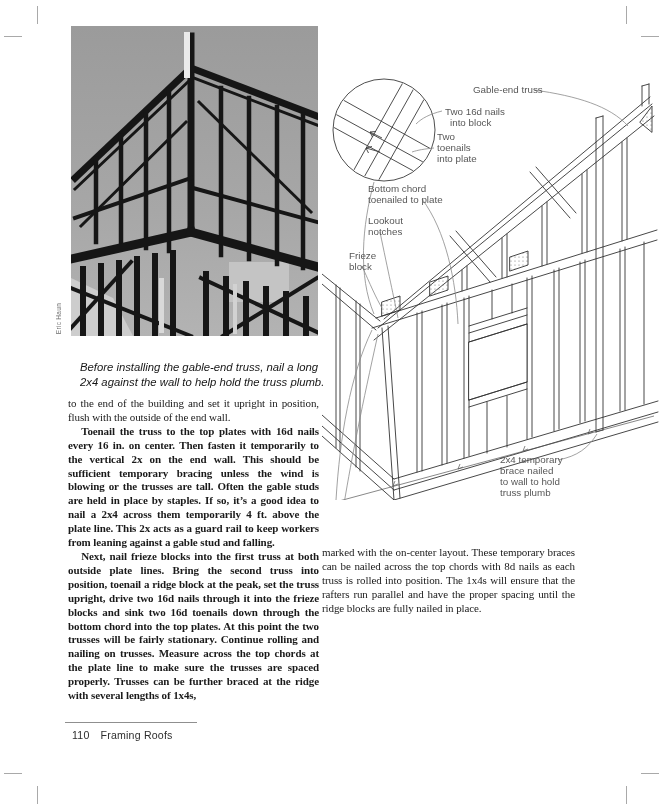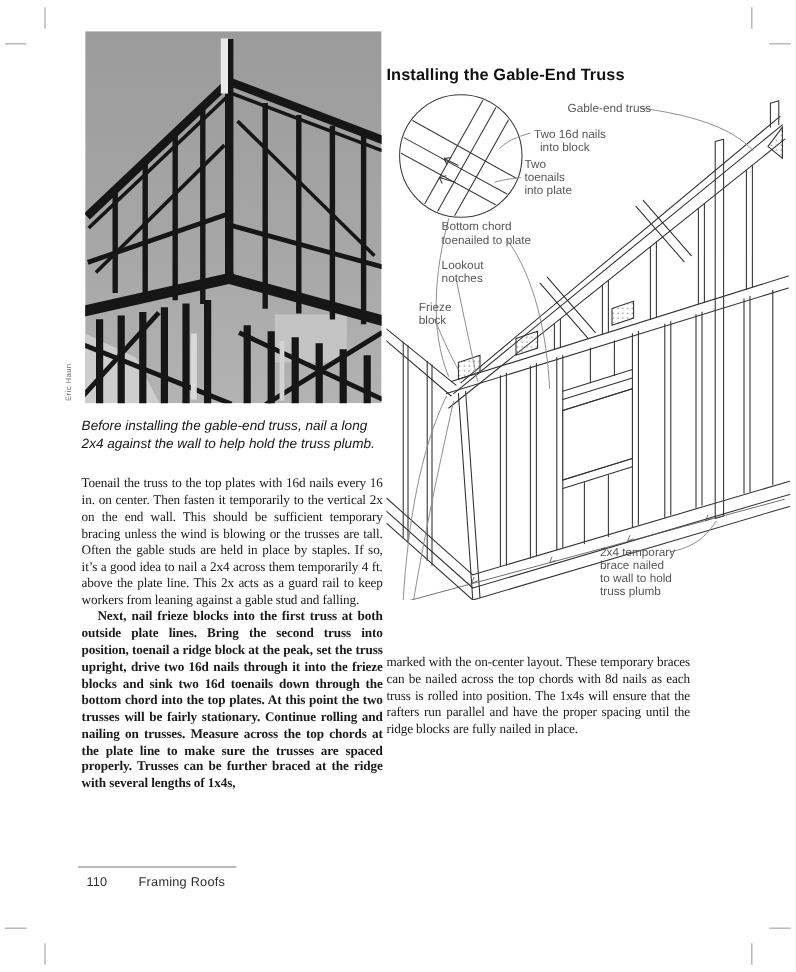--- a/index.html
+++ b/index.html
@@ -14,21 +14,21 @@
   .crop.h { width:18px; height:1px; }
 
   
   .photo-svg { position:absolute; left:71px; top:26px; }
   .photo-credit {
     position:absolute; left:31px; top:314px; width:56px; height:9px;
     transform:rotate(-90deg); transform-origin:center;
     font-size:6.5px; color:#6f6f6f; letter-spacing:.3px; text-align:center;
   }
   .photo-caption {
-    position:absolute; left:68px; top:348px; width:254px; margin:0;
+    position:absolute; left:68px; top:348px; width:254px; margin:12px;
     font-style:italic; font-size:11.3px; line-height:14.8px; color:#161616;
   }
 
   
   .heading {
     position:absolute; left:322px; top:55px; margin:0;
     font-size:13.6px; font-weight:bold; color:#101010; letter-spacing:.1px;
   }
 
   
@@ -49,21 +49,21 @@
   .col p + p { text-indent:1.2em;font-weight:bold; }
   .col-left  { left:68px;  top:397px; width:251px; }
   .col-right { left:322px; top:546px; width:253px; }
 
   
   .footer-rule { position:absolute; left:65px; top:722px; width:132px; height:1px; background:#8f8f8f; }
   .footer {
     position:absolute; left:72px; top:729px;
     font-size:10.6px; color:#2e2e2e; letter-spacing:.2px;
   }
-  .footer .book-title { margin-left:26px;text-align:right; }
+  .footer .book-title { margin-left:11px;text-align:right; }
 </style>
 </head>
 <body>
 
 <div class="page">
 
   <div class="crop v" style="left:37px;  top:6px;"></div>
   <div class="crop h" style="left:4px;   top:36px;"></div>
   <div class="crop v" style="left:626px; top:6px;"></div>
   <div class="crop h" style="left:641px; top:36px;"></div>
@@ -129,21 +129,20 @@
 
     <rect x="113" y="6" width="6" height="46" fill="#eaeaea"></rect>
     <rect x="88" y="252" width="5" height="55" fill="#d9d9d9"></rect>
     <rect x="162" y="258" width="4" height="50" fill="#d2d2d2"></rect>
   </svg>
 
   <div class="photo-credit">Eric Haun</div>
 
   <p class="photo-caption">Before installing the gable-end truss, nail a long 2x4 against the wall to help hold the truss plumb.</p>
 
-  <h2 class="heading">Installing the Gable-End Truss</h2>
 
   <svg class="figure-svg" width="338" height="424" viewBox="0 0 338 424">
     <defs>
       <pattern id="dots" width="4" height="4" patternUnits="userSpaceOnUse">
         <circle cx="1" cy="1" r="0.6" fill="#777"></circle>
       </pattern>
       <clipPath id="circClip">
           <circle cx="62" cy="54" r="50"></circle>
         </clipPath>
     </defs>
@@ -250,20 +249,21 @@
     <text x="27" y="183">Frieze</text>
     <text x="27" y="194">block</text>
     <text x="178" y="387">2x4 temporary</text>
     <text x="178" y="398">brace nailed</text>
     <text x="178" y="409">to wall to hold</text>
     <text x="178" y="420">truss plumb</text>
   </svg>
 
 
   <div class="col col-left">
+    <p>to the end of the building and set it upright in position, flush with the outside of the end wall.</p>
     <p>Toenail the truss to the top plates with 16d nails every 16 in. on center. Then fasten it temporarily to the vertical 2x on the end wall. This should be sufficient temporary bracing unless the wind is blowing or the trusses are tall. Often the gable studs are held in place by staples. If so, it’s a good idea to nail a 2x4 across them temporarily 4 ft. above the plate line. This 2x acts as a guard rail to keep workers from leaning against a gable stud and falling.</p>
     <p>Next, nail frieze blocks into the first truss at both outside plate lines. Bring the second truss into position, toenail a ridge block at the peak, set the truss upright, drive two 16d nails through it into the frieze blocks and sink two 16d toenails down through the bottom chord into the top plates. At this point the two trusses will be fairly stationary. Continue rolling and nailing on trusses. Measure across the top chords at the plate line to make sure the trusses are spaced properly. Trusses can be further braced at the ridge with several lengths of 1x4s,</p>
   </div>
 
   <div class="col col-right">
     <p>marked with the on-center layout. These temporary braces can be nailed across the top chords with 8d nails as each truss is rolled into position. The 1x4s will ensure that the rafters run parallel and have the proper spacing until the ridge blocks are fully nailed in place.</p>
   </div>
 
   <div class="footer-rule"></div>
   <div class="footer">

